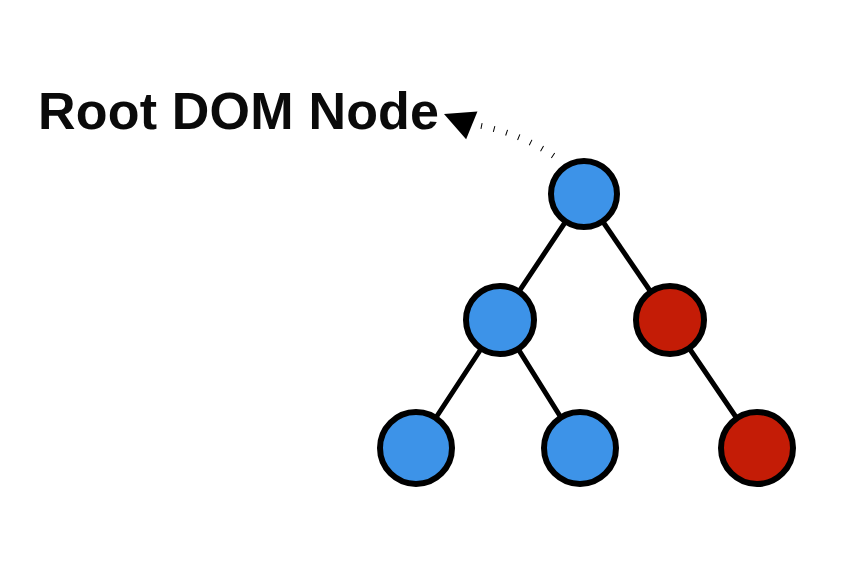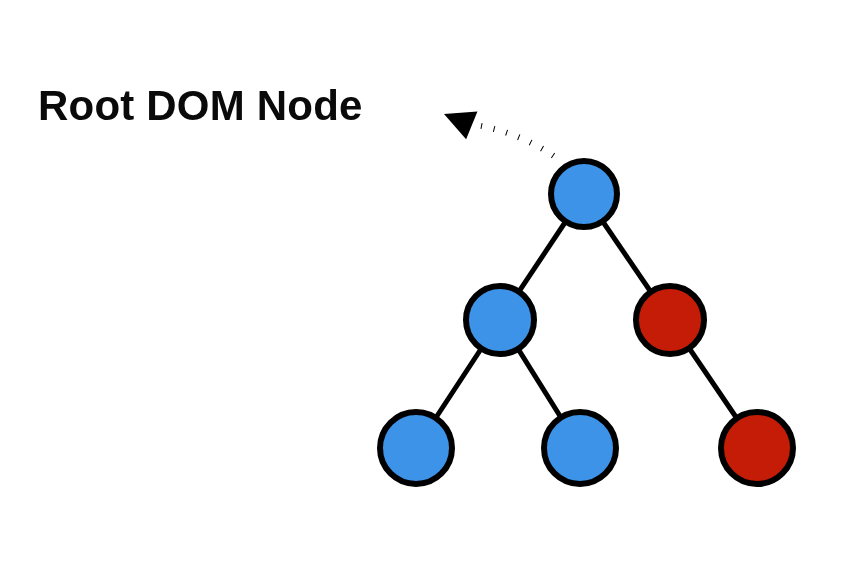--- a/index.html
+++ b/index.html
@@ -21,21 +21,21 @@
     top: 0;
     width: 851px;
     height: 573px;
     display: block;
   }
   .annotation-label {
     position: absolute;
     left: 38px;
     top: 83px;
     font-family: "Liberation Sans", sans-serif;
-    font-size: 42px;
+    font-size: 52px;
     font-weight: 700;
     letter-spacing: 0.2px;
     color: #0a0a0a;
     white-space: nowrap;
     line-height: 1.1;
   }
 </style>
 </head>
 <body>
 

